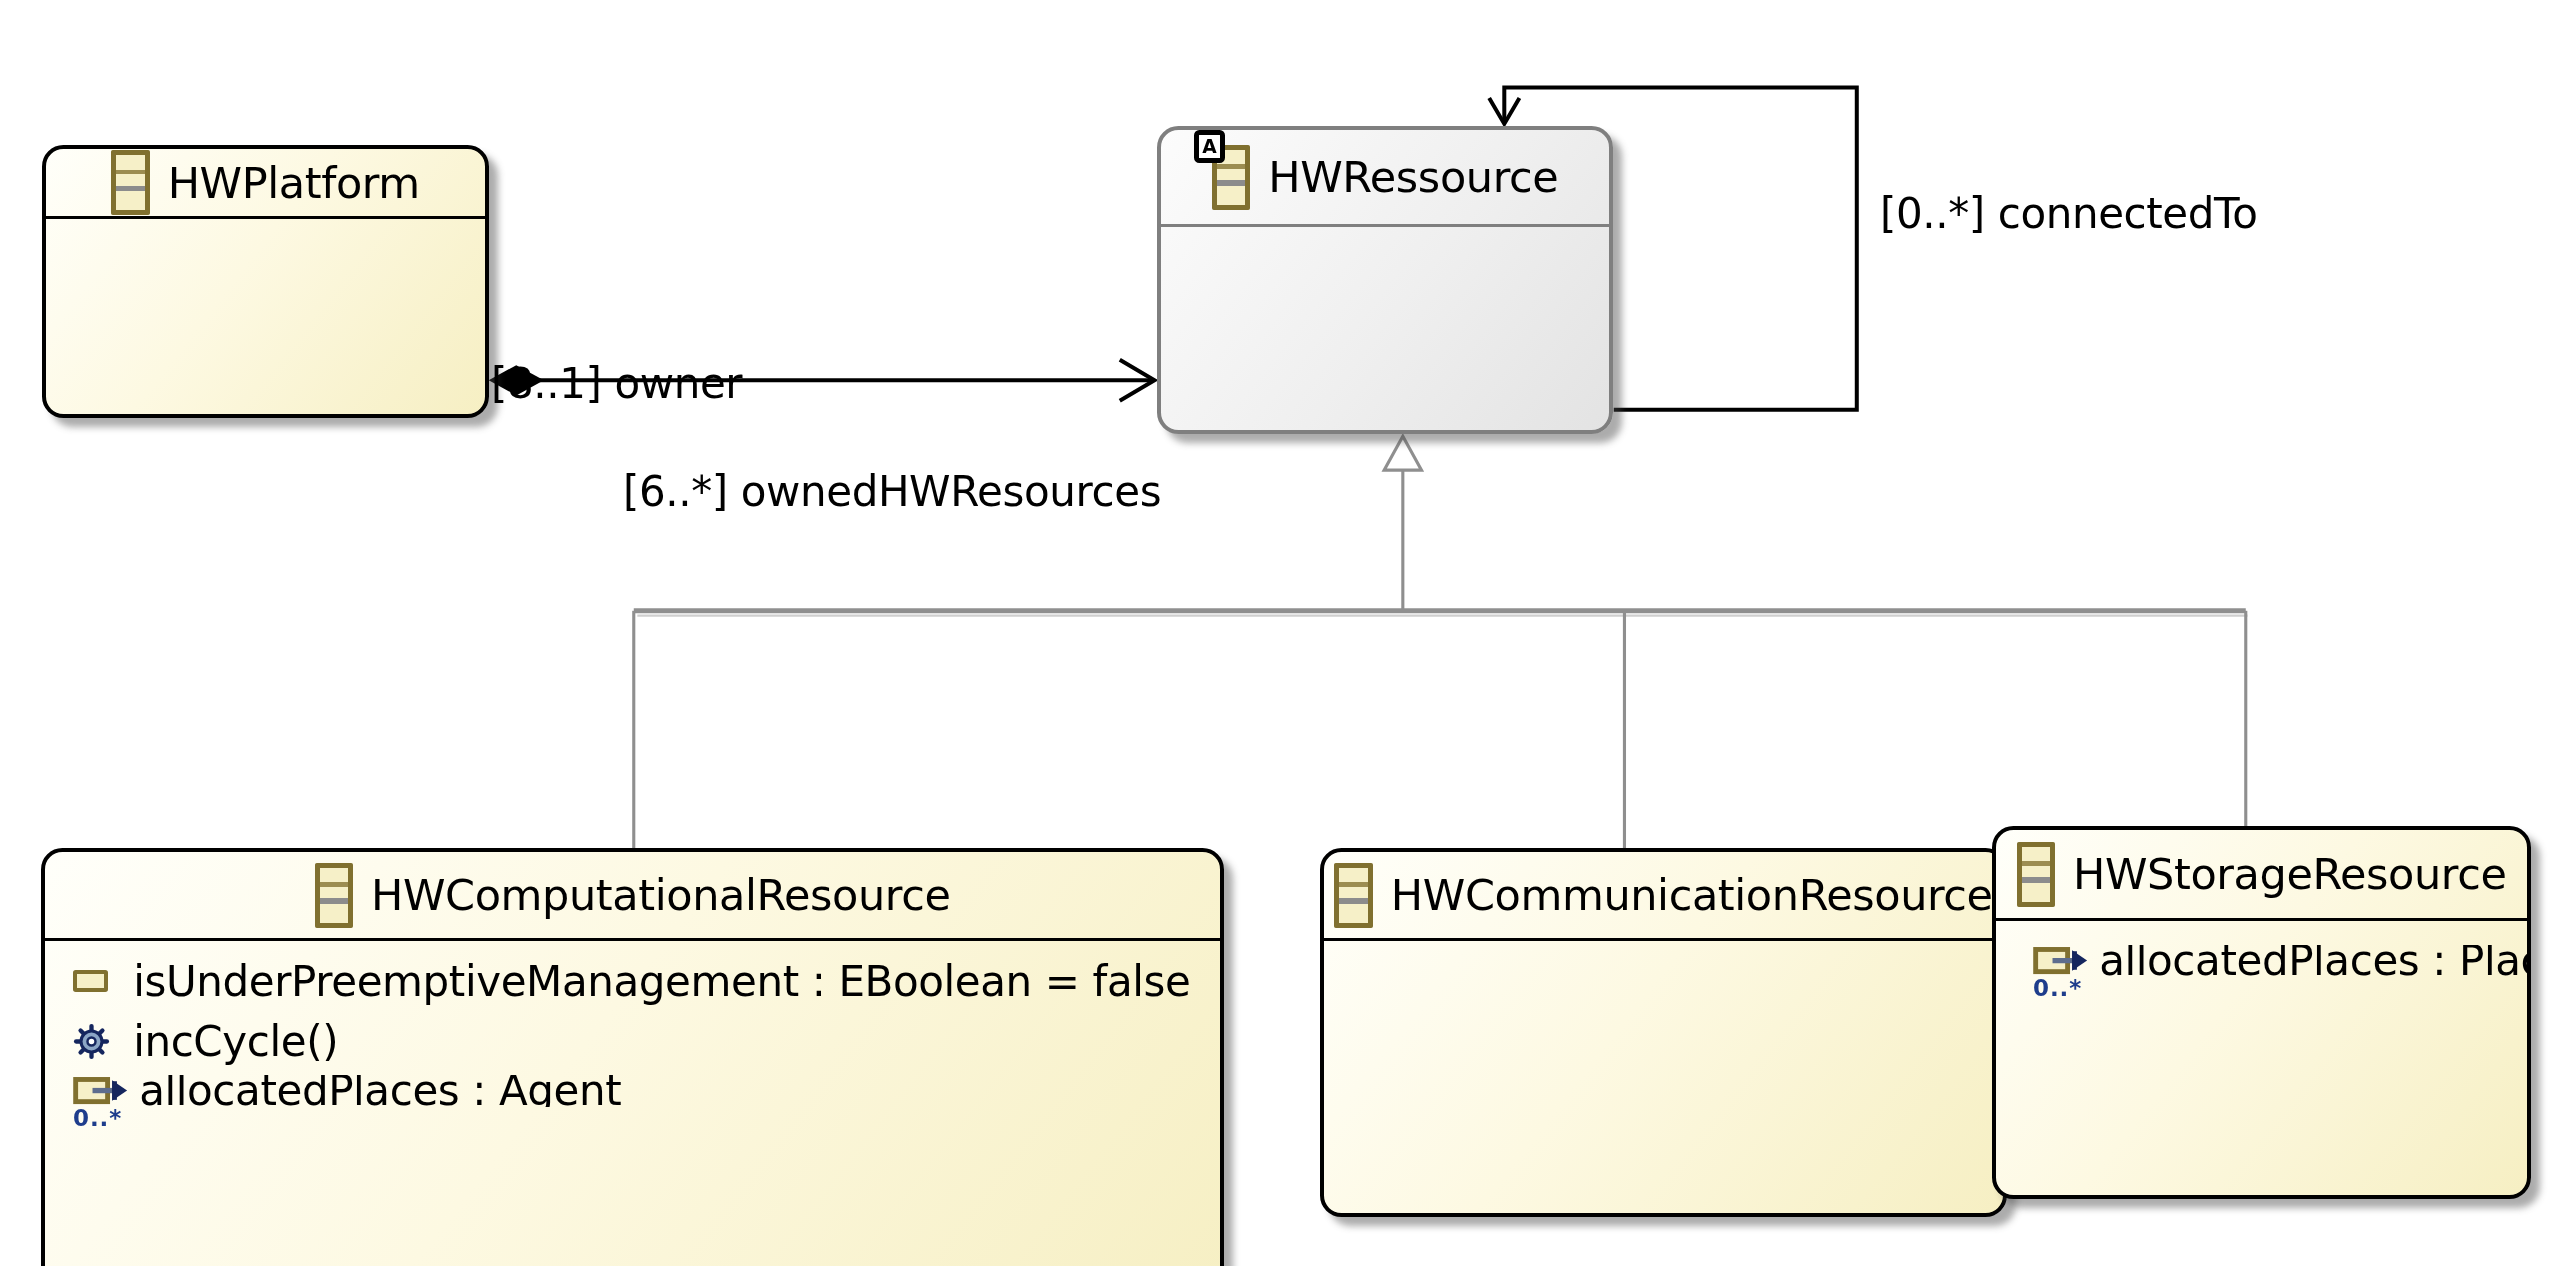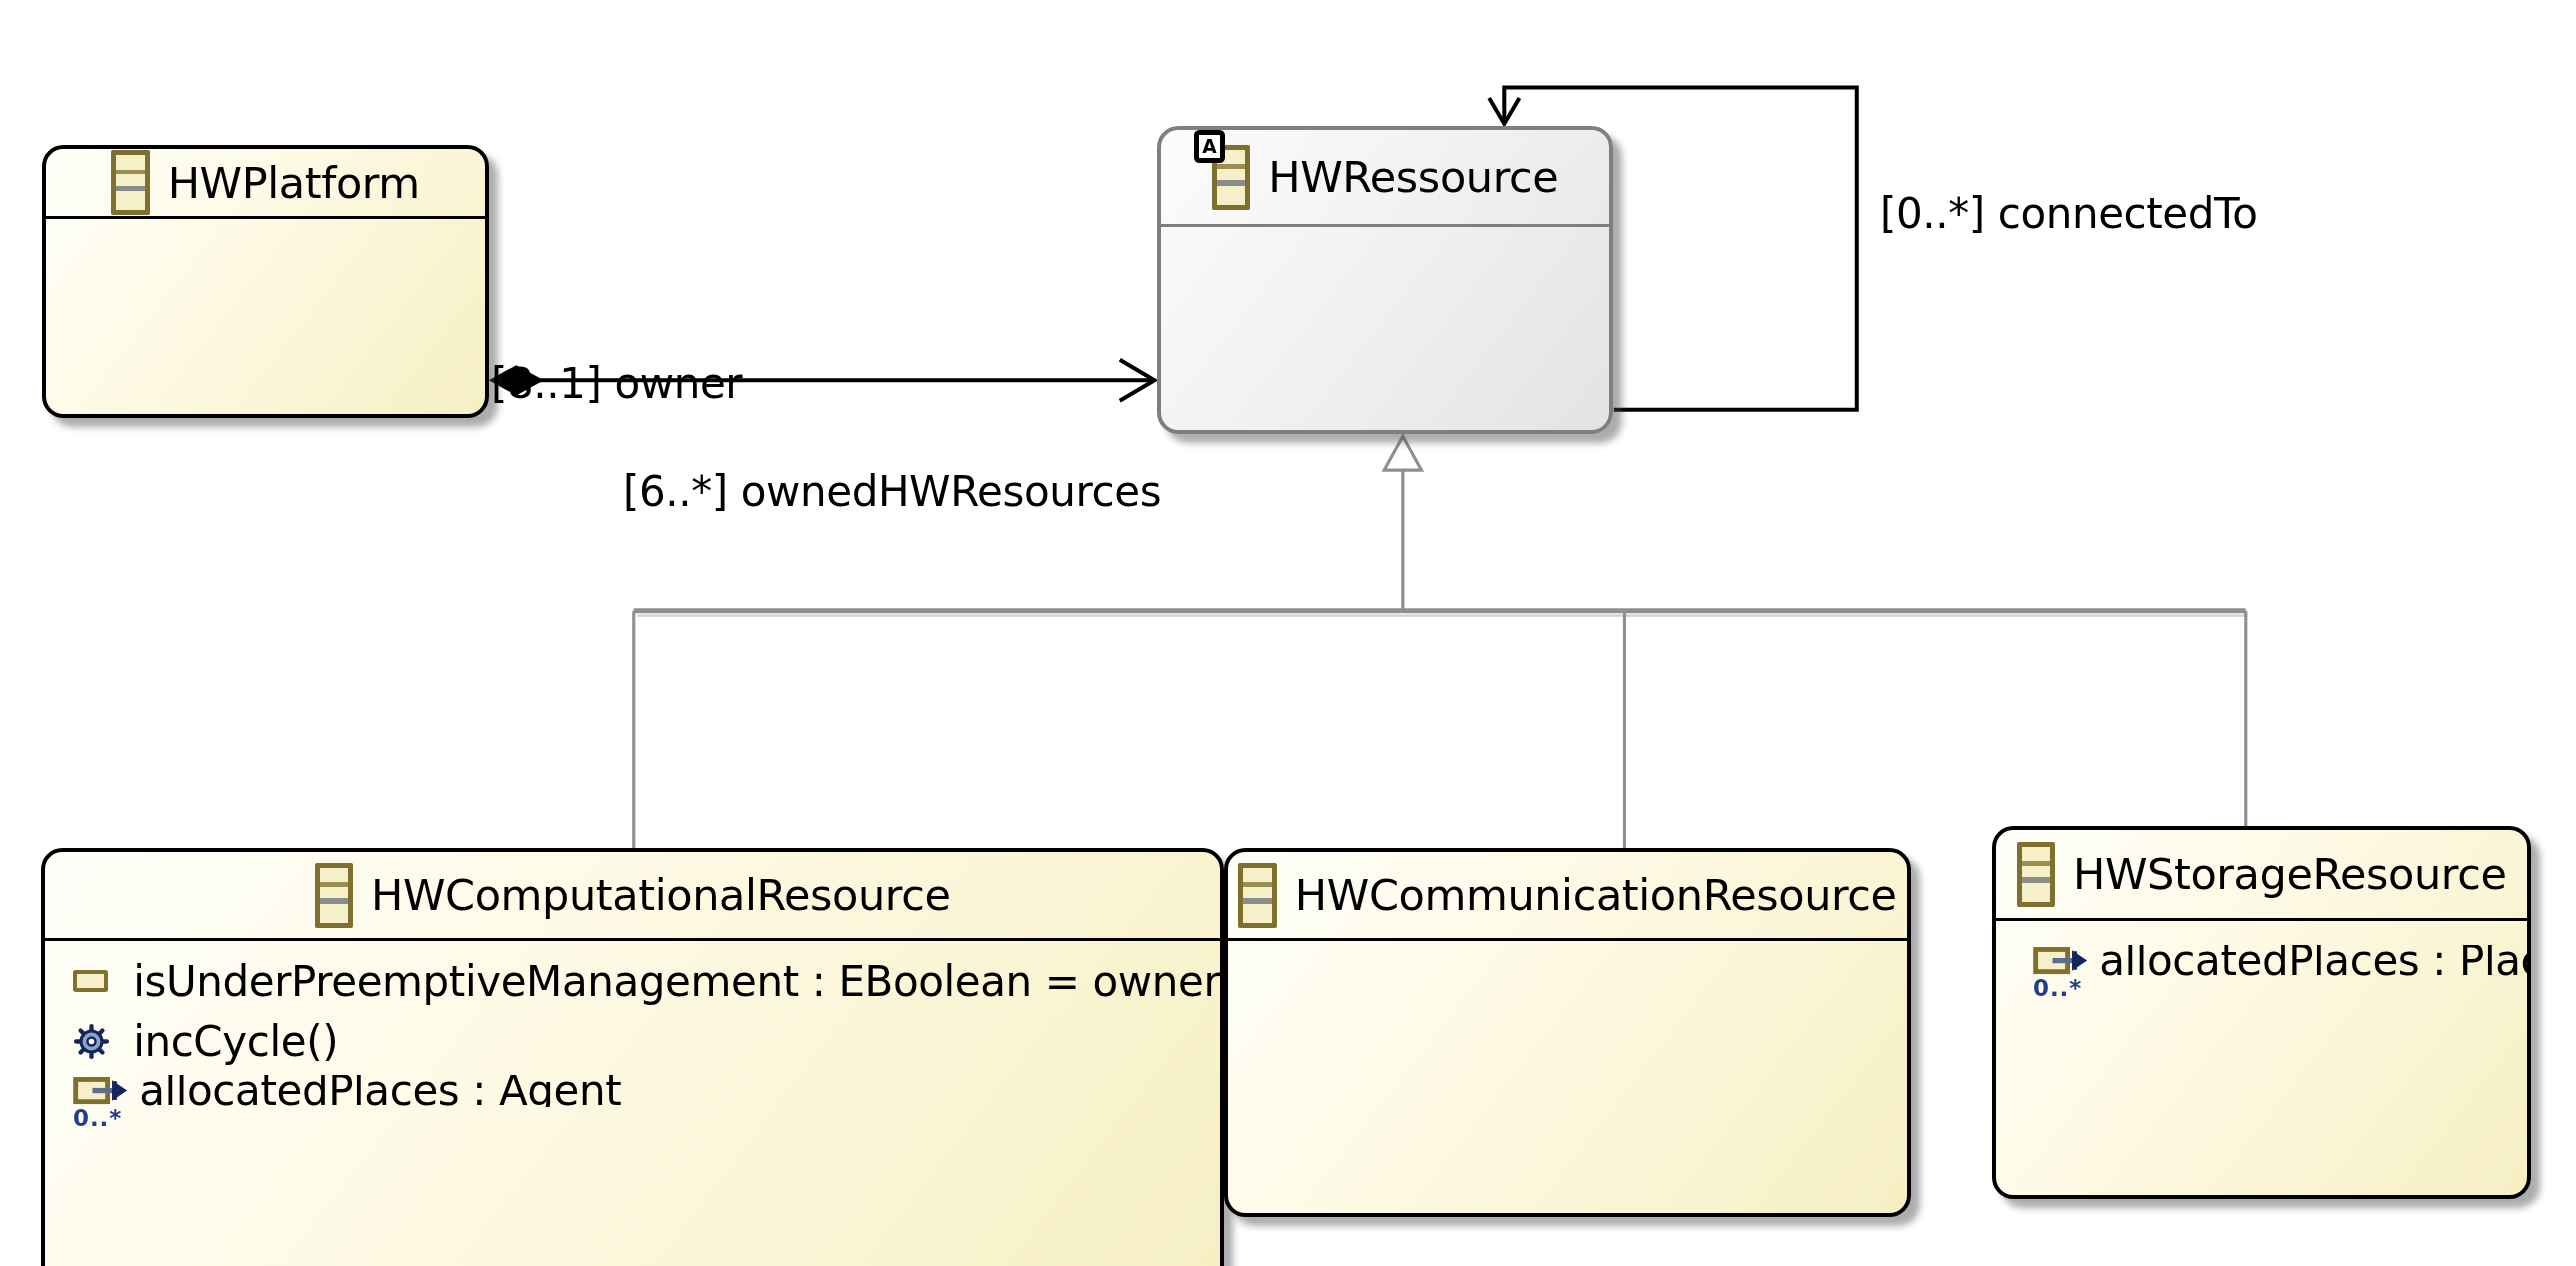--- a/index.html
+++ b/index.html
@@ -128,21 +128,21 @@
             <span class="ci-line1"></span>
             <span class="ci-line2"></span>
           </span>
       </span>
       <span class="name">HWComputationalResource</span>
     </div>
     <div class="mrow" style="top:104px">
       <span class="icon-cell">
           <span class="attr-icon"></span>
         </span>
-      <span class="mtext">isUnderPreemptiveManagement : EBoolean = owner</span>
+      <span class="mtext">isUnderPreemptiveManagement : EBoolean = false</span>
     </div>
     <div class="mrow" style="top:164px">
       <span class="icon-cell">
         <svg width="37" height="37" viewBox="0 0 24 24">
           <g stroke="#15265e" stroke-width="2.8" stroke-linecap="round">
             <line x1="12" y1="2" x2="12" y2="22"></line>
             <line x1="2" y1="12" x2="22" y2="12"></line>
             <line x1="4.9" y1="4.9" x2="19.1" y2="19.1"></line>
             <line x1="19.1" y1="4.9" x2="4.9" y2="19.1"></line>
           </g>
@@ -159,21 +159,21 @@
           <line x1="22" y1="17.5" x2="48" y2="17.5" stroke="#5d6d8e" stroke-width="6"></line>
           <line x1="47" y1="7" x2="47" y2="28" stroke="#15265e" stroke-width="5"></line>
           <path d="M44,6 L61,17.5 L44,29 Z" fill="#15265e"></path>
         </svg>
         <span class="ref-mult">0..*</span>
       </span>
       <span class="mtext clip" style="max-width:506px">allocatedPlaces : Agent</span>
     </div>
   </div>
 
-  <div class="uml-class" style="left:1224px;top:848px;width:687px;height:369px">
+  <div class="uml-class" style="left:1320px;top:848px;width:687px;height:369px">
     <div class="title" style="height:89px">
       <span class="icon-wrap">
         <span class="class-icon">
             <span class="ci-line1"></span>
             <span class="ci-line2"></span>
           </span>
       </span>
       <span class="name">HWCommunicationResource</span>
     </div>
   </div>

